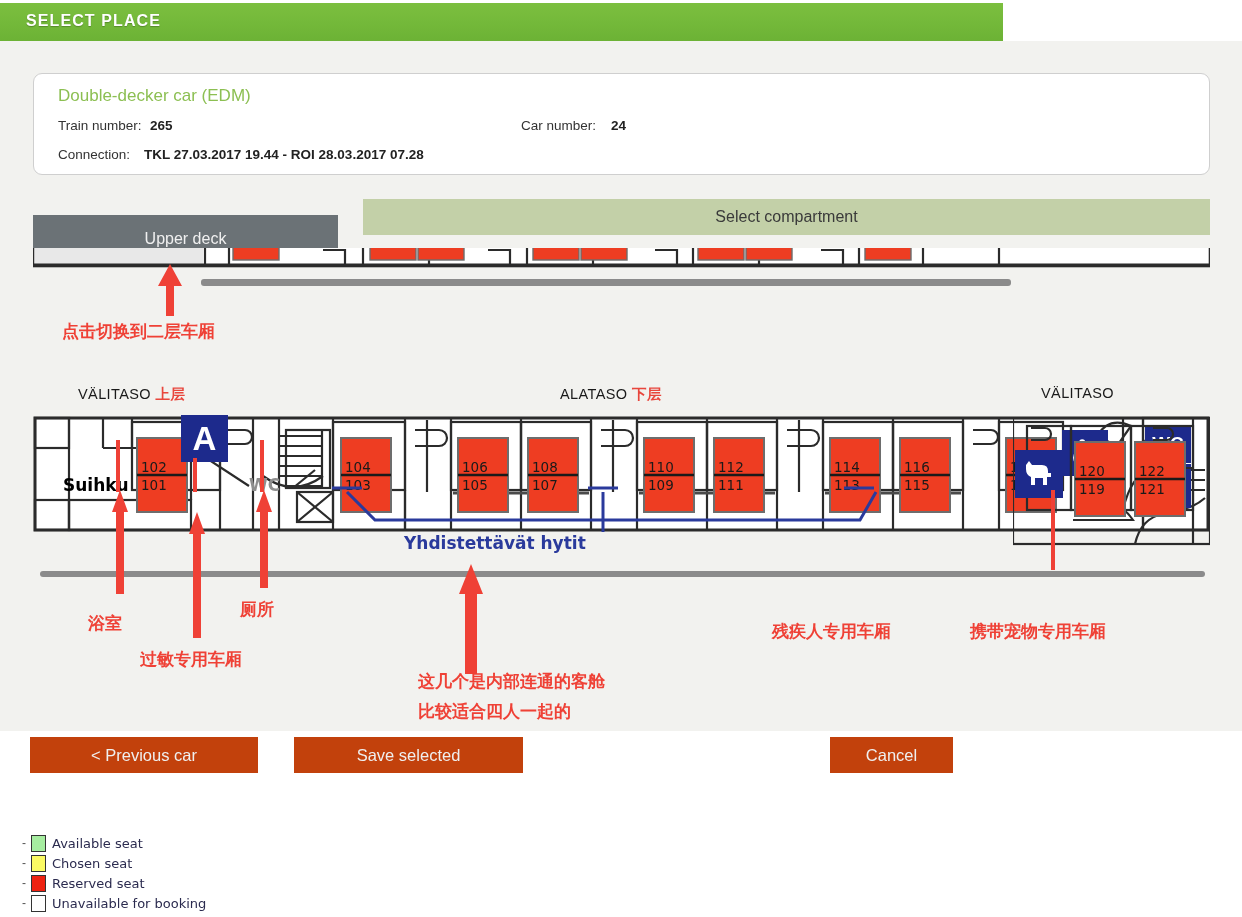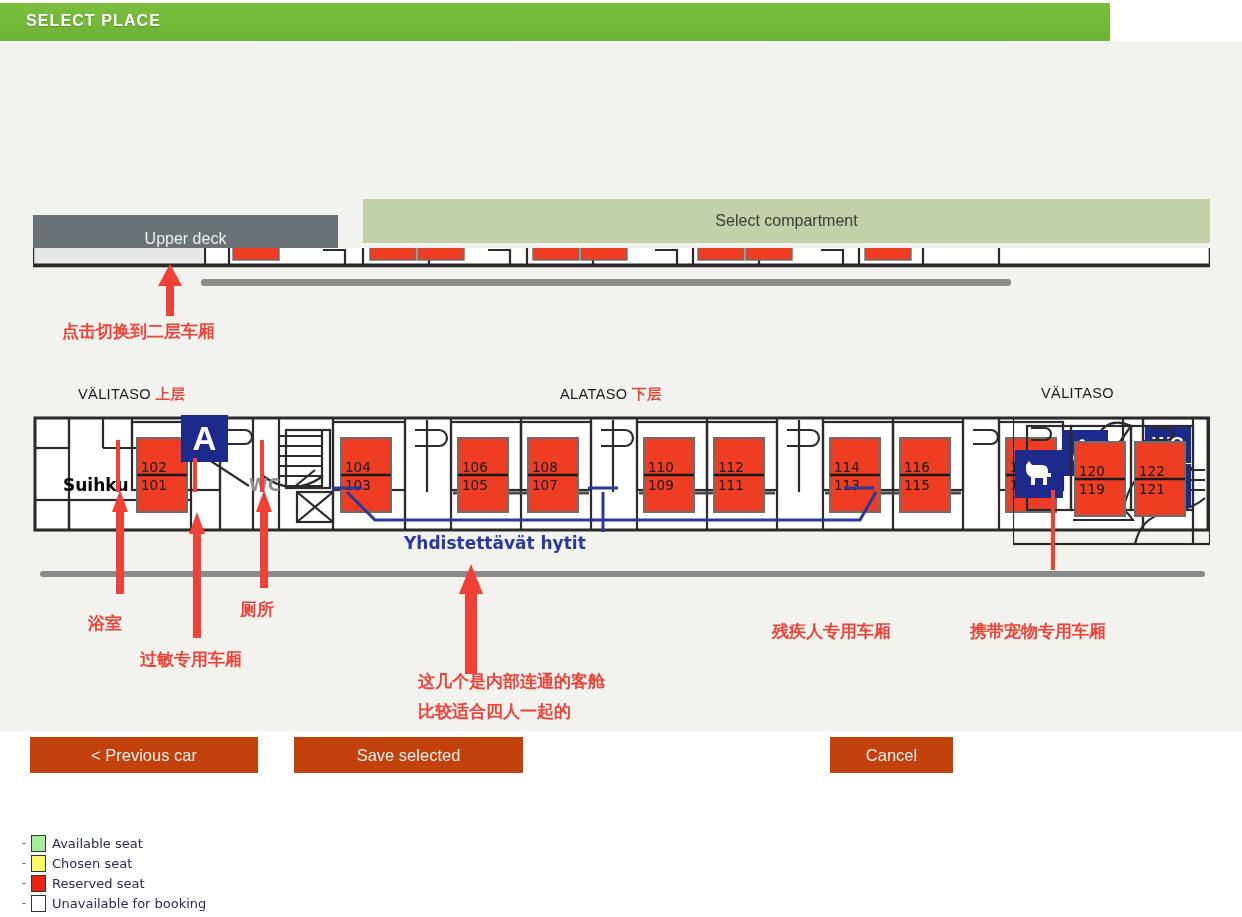--- a/index.html
+++ b/index.html
@@ -1,38 +1,38 @@
 <!DOCTYPE html>
 <html><head>
 <meta charset="utf-8">
 <style>
   html,body{margin:0;padding:0;background:#fff;}
   body{font-family:"Liberation Sans",sans-serif;}
   #root{position:relative;width:1242px;height:917px;overflow:hidden;background:#fff;}
 
   
-  .titlebar{position:absolute;left:0;top:3px;width:1110px;height:38px;
+  .titlebar{position:absolute;left:0;top:3px;width:1003px;height:38px;
             background:linear-gradient(to bottom,#7cbf3f 0%,#74b93a 50%,#6cb235 100%);}
   .titlebar .txt{position:absolute;left:26px;top:9px;color:#ffffff;font-weight:bold;
                  font-size:16px;letter-spacing:1.1px;
                  text-shadow:0 1px 1px rgba(0,0,0,.25);}
 
   .panel{position:absolute;left:0;top:41px;width:1242px;height:690px;background:#f2f2ef;}
 
   
   .infobox{position:absolute;left:33px;top:73px;width:1177px;height:102px;background:#fff;
            border:1px solid #cfcfcf;border-radius:9px;box-sizing:border-box;}
   .info-title{position:absolute;left:24px;top:12px;color:#8cbf52;font-size:17px;}
   .lbl{position:absolute;font-size:13.5px;color:#333;}
   .val{position:absolute;font-size:13.5px;color:#222;font-weight:bold;}
 
   
   .tab-upper{position:absolute;left:33px;top:199px;width:305px;height:48px;background:#6b7276;
              color:#f0f0f0;font-size:16px;display:flex;align-items:center;justify-content:center;margin-top:16px;}
-  .tab-sel{position:absolute;left:363px;top:199px;width:847px;height:44px;background:#c3d0a8;
+  .tab-sel{position:absolute;left:363px;top:199px;width:847px;height:36px;background:#c3d0a8;
            color:#3a3a3a;font-size:16px;display:flex;align-items:center;justify-content:center;}
 
   
   .upperstrip{position:absolute;left:33px;top:248px;width:1177px;height:52px;overflow:hidden;}
 
   
   .carwrap{position:absolute;left:33px;top:370px;width:1177px;height:215px;}
 
   .decklab{position:absolute;font-size:14.5px;color:#1a1a1a;letter-spacing:.4px;white-space:nowrap;}
   .decklab .cn{color:#e8463c;font-weight:bold;}
@@ -55,20 +55,29 @@
 <body>
 
 <div id="root">
 
   <div class="titlebar">
     <div class="txt">SELECT PLACE</div>
   </div>
 
   <div class="panel"></div>
 
+  <div class="infobox">
+    <div class="info-title">Double-decker car (EDM)</div>
+    <div class="lbl" style="left:24px;top:44px;">Train number:</div>
+    <div class="val" style="left:116px;top:44px;">265</div>
+    <div class="lbl" style="left:487px;top:44px;">Car number:</div>
+    <div class="val" style="left:577px;top:44px;">24</div>
+    <div class="lbl" style="left:24px;top:73px;">Connection:</div>
+    <div class="val" style="left:110px;top:73px;">TKL 27.03.2017 19.44 - ROI 28.03.2017 07.28</div>
+  </div>
 
   <div class="tab-upper">
     <span>Upper deck</span>
   </div>
   <div class="tab-sel">
     <span>Select compartment</span>
   </div>
 
   <div class="upperstrip">
     <svg width="1177" height="52" viewBox="0 0 1177 52">

